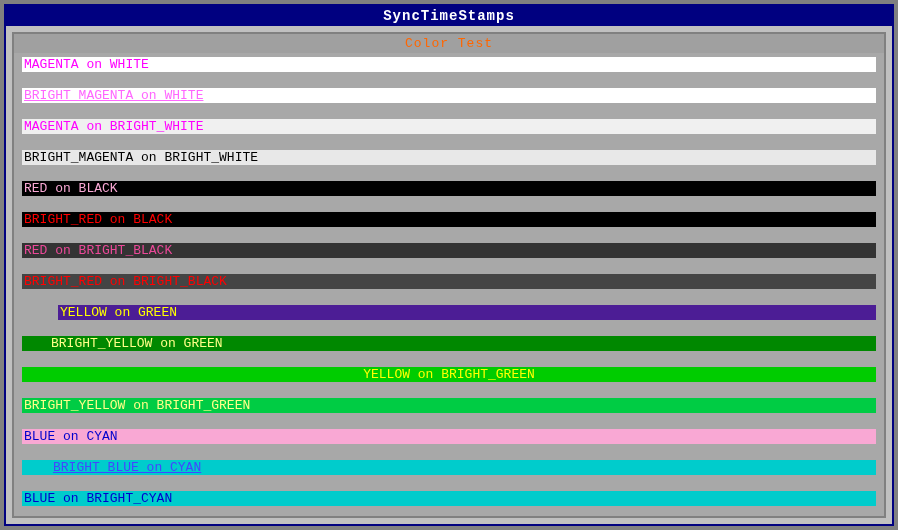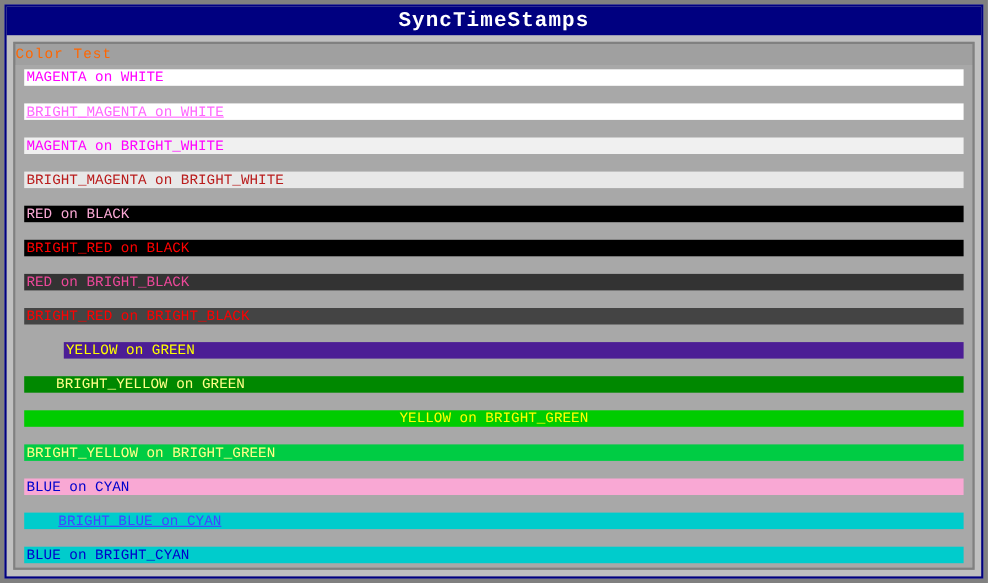--- a/index.html
+++ b/index.html
@@ -22,37 +22,37 @@
       border: 2px solid #000080;
       display: flex;
       flex-direction: column;
     }
 
     .title-bar {
       background: #000080;
       color: #ffffff;
       text-align: center;
       padding: 2px 4px;
-      font-size: 19px;
+      font-size: 14px;
       font-weight: bold;
       letter-spacing: 1px;
     }
 
     .inner-panel {
       flex: 1;
       margin: 6px;
       border: 2px solid #808080;
       background: #a0a0a0;
       display: flex;
       flex-direction: column;
       overflow: hidden;
     }
 
     .panel-title {
-      text-align: left;
+      text-align: center;
       color: #ff6600;
       font-size: 13px;
       padding: 2px 0;
       background: transparent;
       letter-spacing: 1px;
     }
 
     .content-area {
       flex: 1;
       padding: 4px 8px;
@@ -67,21 +67,21 @@
       font-weight: normal;
       padding: 0 2px;
       margin-bottom: 1px;
       white-space: nowrap;
     }
 
     
     .magenta-on-white { color: #ff00ff; background: #ffffff; }
     .bright-magenta-on-white { color: #ff66ff; background: #ffffff; text-decoration: underline; }
     .magenta-on-bright-white { color: #ff00ff; background: #f0f0f0; }
-    .bright-magenta-on-bright-white { color: #b91c1c; background: #e8e8e8; }
+    .bright-magenta-on-bright-white { color: #000000; background: #e8e8e8; }
     .red-on-black { color: #f9a8d4; background: #000000; }
     .bright-red-on-black { color: #ff0000; background: #000000; }
     .red-on-bright-black { color: #ec4899; background: #333333; }
     .bright-red-on-bright-black { color: #ff0000; background: #444444; }
     .yellow-on-green { color: #ffff00; background: #4c1d95; margin-left: 36px; }
     .bright-yellow-on-green { color: #ffff88; background: #008800; padding-left: 29px; }
     .yellow-on-bright-green { color: #ffff00; background: #00cc00; text-align: center; }
     .bright-yellow-on-bright-green { color: #ffff88; background: #00cc44; }
     .blue-on-cyan { color: #0000cc; background: #f9a8d4; }
     .bright-blue-on-cyan { color: #4444ff; background: #00cccc; text-decoration: underline; padding-left: 31px; }

